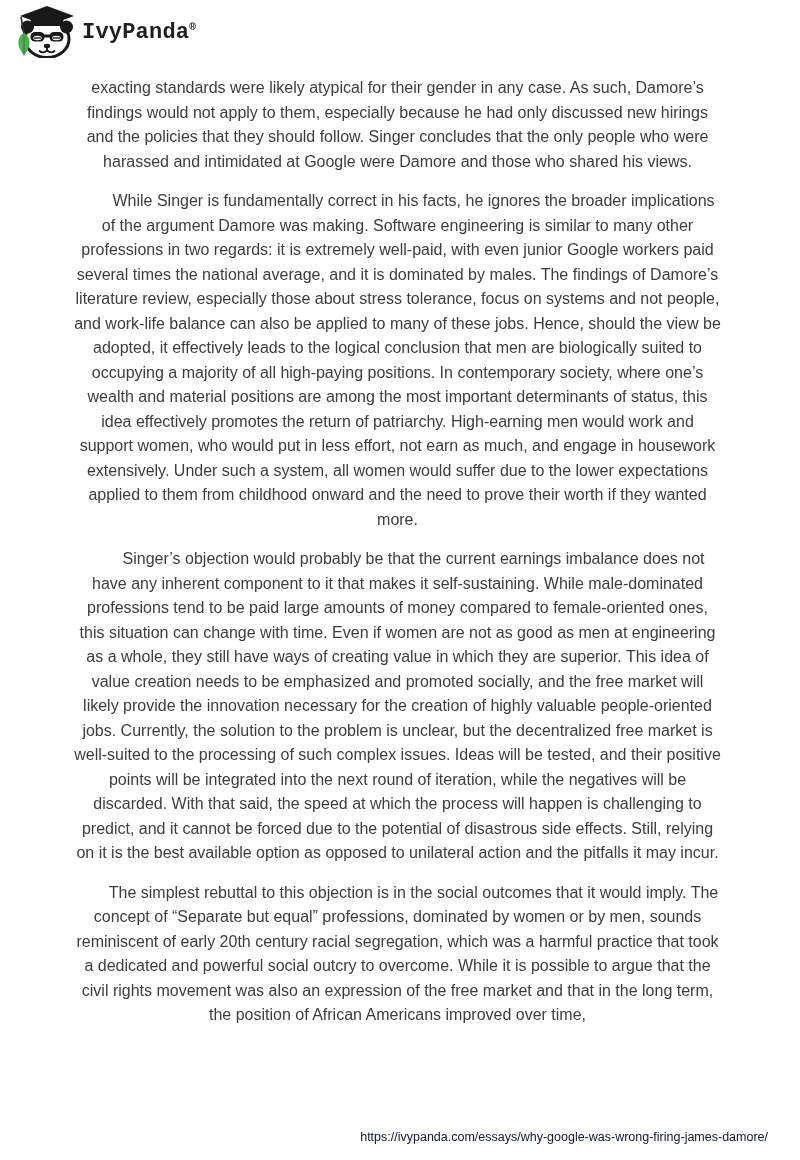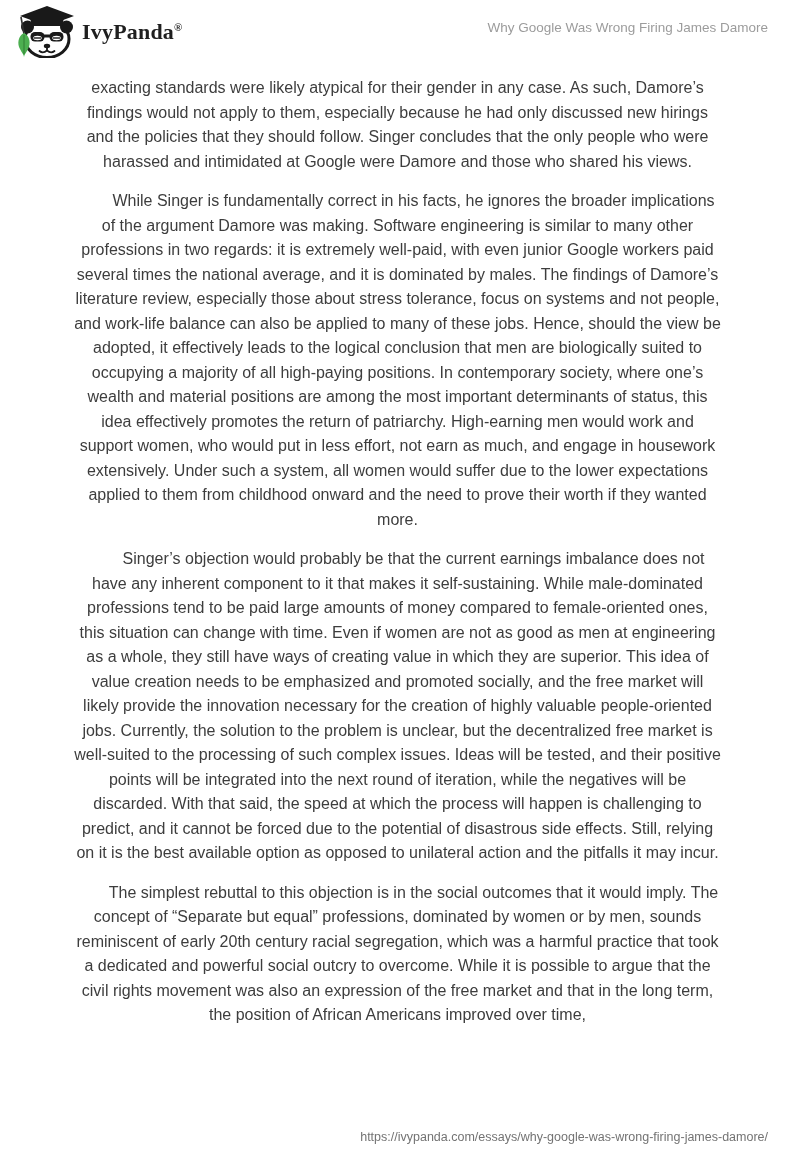--- a/index.html
+++ b/index.html
@@ -19,21 +19,21 @@
     align-items: flex-start;
     padding: 6px 32px 0 14px;
     height: 62px;
   }
   .brand {
     display: flex;
     align-items: center;
   }
   .brand svg { display: block; }
   .brand-text {
-    font-family: Liberation Serif, serif;
+    font-family: Liberation Mono, monospace;
     font-weight: bold;
     font-size: 22px;
     color: #1f1f1f;
     margin-left: 6px;
     letter-spacing: 0.2px;
   }
   .brand-text sup {
     font-size: 11px;
     vertical-align: super;
     font-weight: bold;
@@ -54,21 +54,21 @@
     text-align: left;
   }
   .essay p { margin: 0 0 15px 0; text-align: center; }
   .essay p.p-indent { text-indent: 32px; }
   
   .ftr {
     position: absolute;
     right: 32px;
     bottom: 16px;
     font-size: 12.5px;
-    color: #737373;
+    color: #0f172a;
   }
 </style>
 </head>
 <body>
 
 <div class="page">
 
   <header class="hdr">
     <div class="brand">
       <svg width="62" height="52" viewBox="0 0 62 52" aria-hidden="true">
@@ -92,21 +92,20 @@
         <ellipse cx="33" cy="40" rx="3.2" ry="2.2" fill="#191919"></ellipse>
         <path d="M33 42 v2.5 M33 44.5 q-4 3.5 -7.5 0.5 M33 44.5 q4 3.5 7.5 0.5" stroke="#191919" stroke-width="1.8" fill="none" stroke-linecap="round"></path>
 
         <path d="M7 11 L10 28" stroke="#2f2f2f" stroke-width="1.6" fill="none"></path>
 
         <path d="M10 27 C4 30 3 38 6 43 C8 47 10 49 10 51 C10 49 12 47 14 43 C17 38 16 30 10 27 Z" fill="#4caf50"></path>
         <path d="M10 29 L10 48" stroke="#2e7d32" stroke-width="1" fill="none"></path>
       </svg>
       <div class="brand-text"><span>IvyPanda</span><sup>®</sup></div>
     </div>
-    <div class="doc-title">Why Google Was Wrong Firing James Damore</div>
   </header>
 
   <main class="essay">
     <p>exacting standards were likely atypical for their gender in any case. As such, Damore’s findings would not apply to them, especially because he had only discussed new hirings and the policies that they should follow. Singer concludes that the only people who were harassed and intimidated at Google were Damore and those who shared his views.</p>
     <p class="p-indent">While Singer is fundamentally correct in his facts, he ignores the broader implications of the argument Damore was making. Software engineering is similar to many other professions in two regards: it is extremely well-paid, with even junior Google workers paid several times the national average, and it is dominated by males. The findings of Damore’s literature review, especially those about stress tolerance, focus on systems and not people, and work-life balance can also be applied to many of these jobs. Hence, should the view be adopted, it effectively leads to the logical conclusion that men are biologically suited to occupying a majority of all high-paying positions. In contemporary society, where one’s wealth and material positions are among the most important determinants of status, this idea effectively promotes the return of patriarchy. High-earning men would work and support women, who would put in less effort, not earn as much, and engage in housework extensively. Under such a system, all women would suffer due to the lower expectations applied to them from childhood onward and the need to prove their worth if they wanted more.</p>
     <p class="p-indent">Singer’s objection would probably be that the current earnings imbalance does not have any inherent component to it that makes it self-sustaining. While male-dominated professions tend to be paid large amounts of money compared to female-oriented ones, this situation can change with time. Even if women are not as good as men at engineering as a whole, they still have ways of creating value in which they are superior. This idea of value creation needs to be emphasized and promoted socially, and the free market will likely provide the innovation necessary for the creation of highly valuable people-oriented jobs. Currently, the solution to the problem is unclear, but the decentralized free market is well-suited to the processing of such complex issues. Ideas will be tested, and their positive points will be integrated into the next round of iteration, while the negatives will be discarded. With that said, the speed at which the process will happen is challenging to predict, and it cannot be forced due to the potential of disastrous side effects. Still, relying on it is the best available option as opposed to unilateral action and the pitfalls it may incur.</p>
     <p class="p-indent">The simplest rebuttal to this objection is in the social outcomes that it would imply. The concept of “Separate but equal” professions, dominated by women or by men, sounds reminiscent of early 20th century racial segregation, which was a harmful practice that took a dedicated and powerful social outcry to overcome. While it is possible to argue that the civil rights movement was also an expression of the free market and that in the long term, the position of African Americans improved over time,</p>
   </main>
 
   <footer class="ftr">

